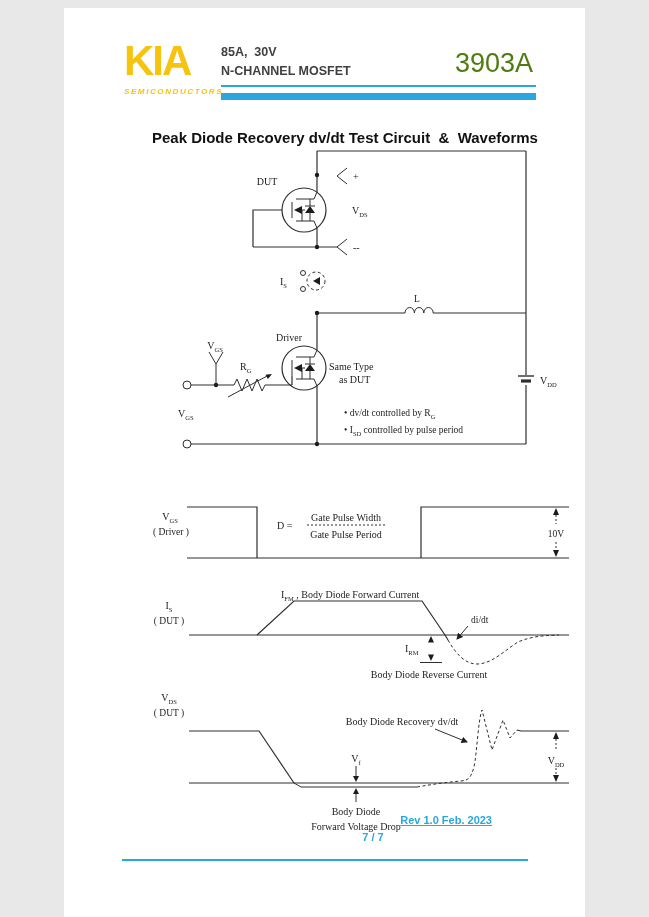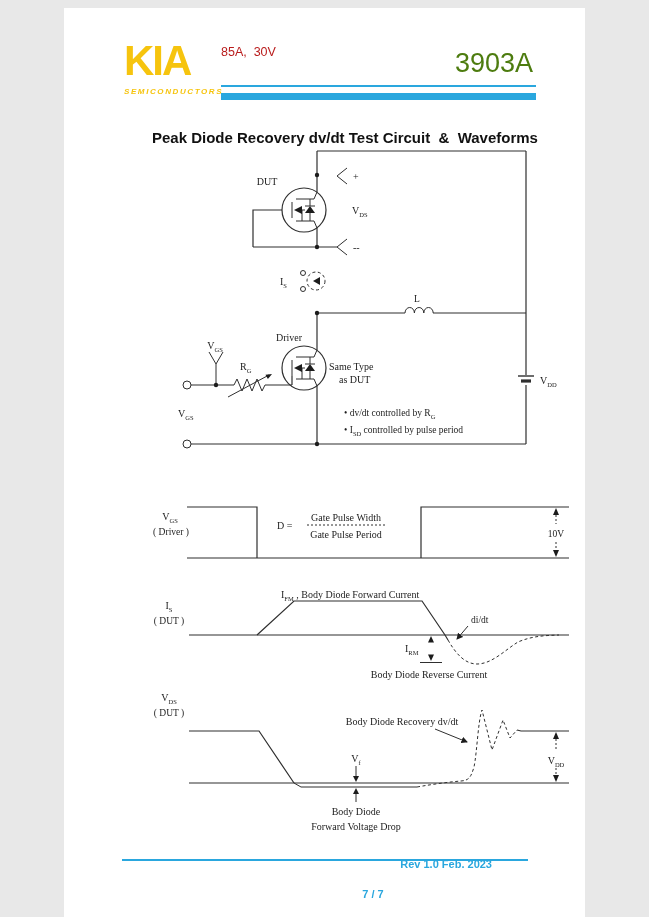--- a/index.html
+++ b/index.html
@@ -5,21 +5,21 @@
   html,body{margin:0;padding:0;background:#e8e8e8;}
   .page{
     position:relative;width:521px;height:917px;background:#ffffff;
     font-family:"Liberation Sans",sans-serif;color:#1c1c1c;overflow:hidden;
     margin:8px auto;
   }
   .abs{position:absolute;}
   
   .logo-text{font-size:42px;font-weight:bold;color:#F6C40E;letter-spacing:-2px;line-height:1;}
   .logo-sub{font-size:8px;font-weight:bold;color:#F6C40E;letter-spacing:1.6px;margin-top:5px;font-style:italic;}
-  .model-line{font-size:12.5px;font-weight:normal;color:#b91c1c;line-height:1.5;white-space:pre;}
+  .model-line{font-size:12.5px;font-weight:bold;color:#404040;line-height:1.5;white-space:pre;}
   .part-number{font-size:27px;color:#4d7c0f;font-weight:400;}
   .rule-thin{background:#2AA7DE;height:2px;}
   .rule-thick{background:#2AA7DE;height:7px;}
   .doc-title{font-size:15px;font-weight:bold;color:#111;white-space:pre;}
   
   .footer-text{font-size:11px;font-weight:bold;color:#2AA7DE;}
   .footer-rule{background:#2AA7DE;height:2px;}
   
   svg{overflow:visible;}
   svg text{font-family:"Liberation Serif",serif;fill:#1c1c1c;font-size:10px;}
@@ -37,20 +37,21 @@
 
 <div class="page">
 
   <div class="abs" style="left:60px;top:32px;">
     <div class="logo-text">KIA</div>
     <div class="logo-sub">SEMICONDUCTORS</div>
   </div>
 
   <div class="abs" style="left:157px;top:35px;">
     <div class="model-line">85A,  30V</div>
+    <div class="model-line">N-CHANNEL MOSFET</div>
   </div>
 
   <div class="abs part-number" style="top:40px;right:52px;">3903A</div>
 
   <div class="abs rule-thin" style="left:157px;right:49px;top:77px;"></div>
   <div class="abs rule-thick" style="left:157px;right:49px;top:85px;"></div>
 
   <div class="abs doc-title" style="left:88px;top:121px;">Peak Diode Recovery dv/dt Test Circuit  &amp;  Waveforms</div>
 
   <svg class="abs" style="left:110px;top:140px;" width="380" height="310" viewBox="0 0 380 310">
@@ -221,16 +222,16 @@
     <g>
       <polygon class="blk" points="407,43 404,50 410,50"></polygon>
       <path class="wire-thin" d="M407,50 V62" stroke-dasharray="2,2"></path>
       <path class="wire-thin" d="M407,79 V90" stroke-dasharray="2,2"></path>
       <polygon class="blk" points="407,93 404,86 410,86"></polygon>
     </g>
     <text x="407" y="75" text-anchor="middle"><tspan>V</tspan><tspan class="sub" dy="2.5">DD</tspan></text>
   </svg>
 
   <div class="abs footer-rule" style="left:58px;right:57px;top:851px;"></div>
-  <div class="abs footer-text" style="left:279px;top:880px;width:60px;text-align:center;">7 / 7</div>
-  <div class="abs footer-text" style="top:850px;right:93px;">Rev 1.0 Feb. 2023</div>
+  <div class="abs footer-text" style="left:279px;top:823px;width:60px;text-align:center;">7 / 7</div>
+  <div class="abs footer-text" style="top:806px;right:93px;text-decoration:underline;">Rev 1.0 Feb. 2023</div>
 
 </div>
 
 </body></html>

